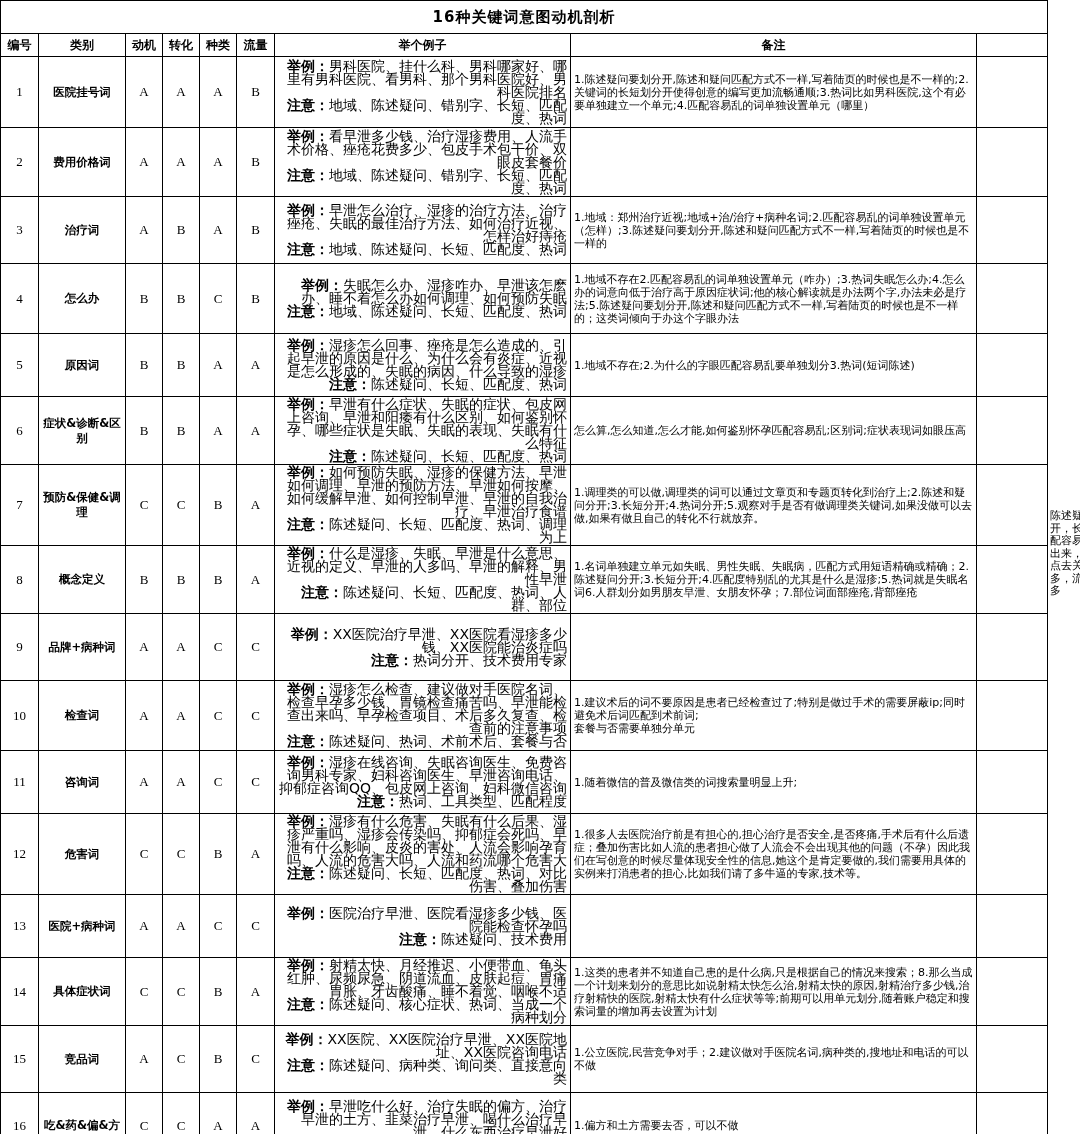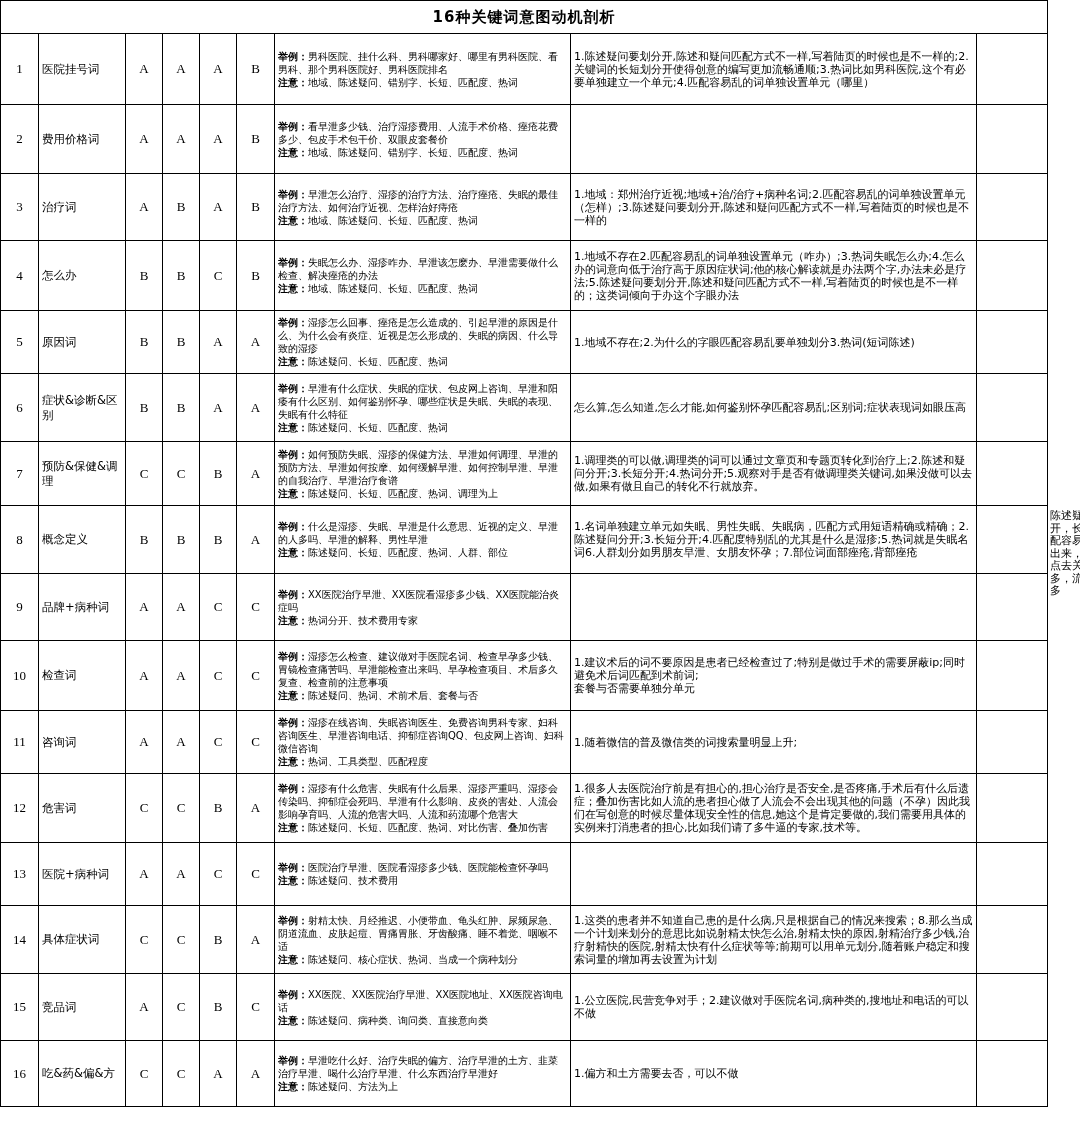--- a/index.html
+++ b/index.html
@@ -20,29 +20,29 @@
     letter-spacing:1px;
   }
   tr.head-row th{
     height:23px;font-size:12px;font-weight:bold;text-align:center;vertical-align:middle;
   }
   td.c-id{
     text-align:center;vertical-align:middle;
     font-family:"Liberation Serif","DejaVu Serif",serif;font-size:13px;
   }
   td.c-cat{
-    vertical-align:middle;font-size:11.5px;font-weight:400;
+    text-align:center;vertical-align:middle;font-size:11.5px;font-weight:700;
     padding:1px 1px;
   }
   td.c-letter{
     text-align:center;vertical-align:middle;
     font-family:"Liberation Serif","DejaVu Serif",serif;font-size:13px;
   }
   td.c-example{
-    vertical-align:middle;font-size:10px;line-height:13px;padding:2px 4px;
+    vertical-align:middle;font-size:14px;line-height:13px;padding:2px 4px;text-align:right;
   }
   td.c-example .pfx{font-weight:bold;}
   td.c-remark{
     vertical-align:middle;font-size:11px;line-height:13px;padding:2px 4px;
     white-space:pre-wrap;
     margin-left:11px;
   }
   td.c-spacer{padding:0;}
   .side-note{
     position:absolute;left:1050px;top:510px;width:92px;
@@ -62,20 +62,31 @@
       <col style="width:37px">
       <col style="width:38px">
       <col style="width:296px">
       <col style="width:406px">
       <col style="width:71px">
     </colgroup>
     <thead>
       <tr class="title-row">
         <th colspan="9">16种关键词意图动机剖析</th>
       </tr>
+      <tr class="head-row">
+        <th>编号</th>
+        <th>类别</th>
+        <th>动机</th>
+        <th>转化</th>
+        <th>种类</th>
+        <th>流量</th>
+        <th>举个例子</th>
+        <th>备注</th>
+        <th></th>
+      </tr>
     </thead>
     <tbody id="rows">
   <tr class="data-row" style="height: 71px;">
     <td class="c-id">1</td>
     <td class="c-cat">医院挂号词</td>
     <td class="c-letter">A</td>
     <td class="c-letter">A</td>
     <td class="c-letter">A</td>
     <td class="c-letter">B</td>
     <td class="c-example">
@@ -117,21 +128,21 @@
   </tr>
 
   <tr class="data-row" style="height: 70px;">
     <td class="c-id">4</td>
     <td class="c-cat">怎么办</td>
     <td class="c-letter">B</td>
     <td class="c-letter">B</td>
     <td class="c-letter">C</td>
     <td class="c-letter">B</td>
     <td class="c-example">
-      <div class="ex-block"><span class="pfx">举例：</span><span>失眠怎么办、湿疹咋办、早泄该怎麽办、早泄需要做什么检查、解决痤疮的办法</span></div>
+      <div class="ex-block"><span class="pfx">举例：</span><span>失眠怎么办、湿疹咋办、早泄该怎麽办、睡不着怎么办如何调理、如何预防失眠</span></div>
       <div class="ex-block"><span class="pfx">注意：</span><span>地域、陈述疑问、长短、匹配度、热词</span></div>
     </td>
     <td class="c-remark">1.地域不存在2.匹配容易乱的词单独设置单元（咋办）;3.热词失眠怎么办;4.怎么办的词意向低于治疗高于原因症状词;他的核心解读就是办法两个字,办法未必是疗法;5.陈述疑问要划分开,陈述和疑问匹配方式不一样,写着陆页的时候也是不一样的；这类词倾向于办这个字眼办法</td>
     <td class="c-spacer"></td>
   </tr>
 
   <tr class="data-row" style="height: 63px;">
     <td class="c-id">5</td>
     <td class="c-cat">原因词</td>
     <td class="c-letter">B</td>

